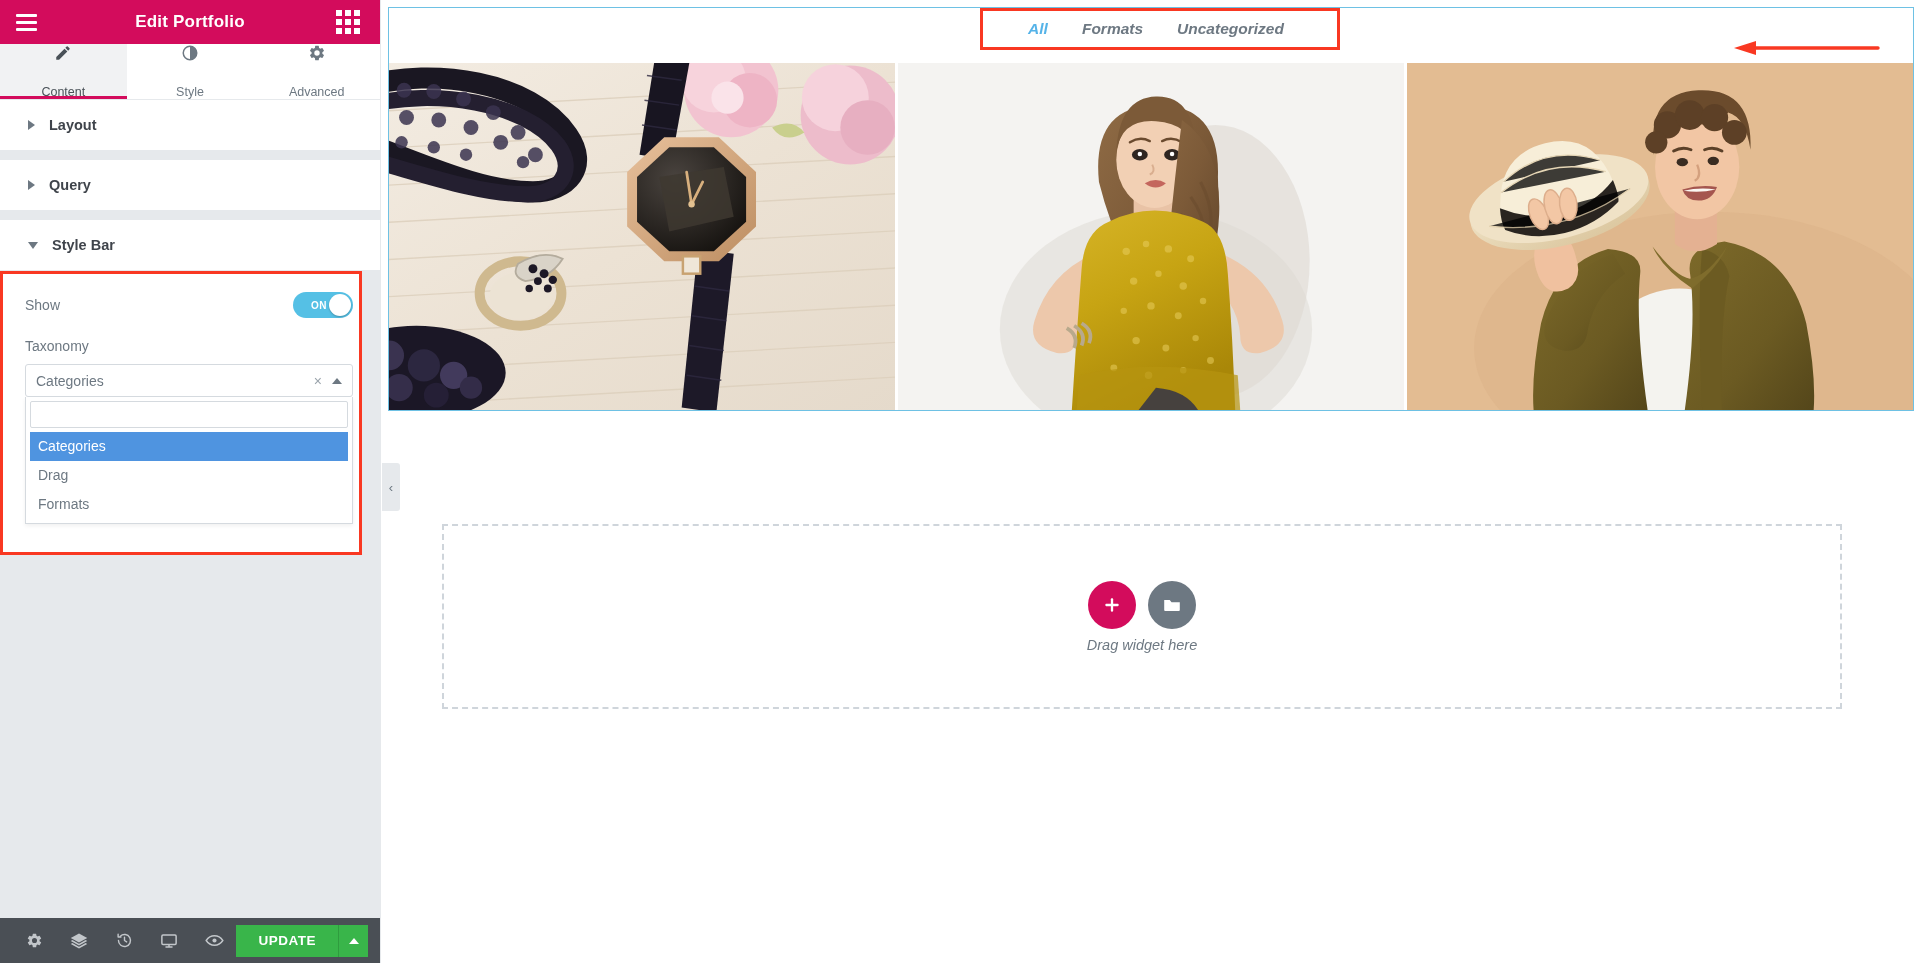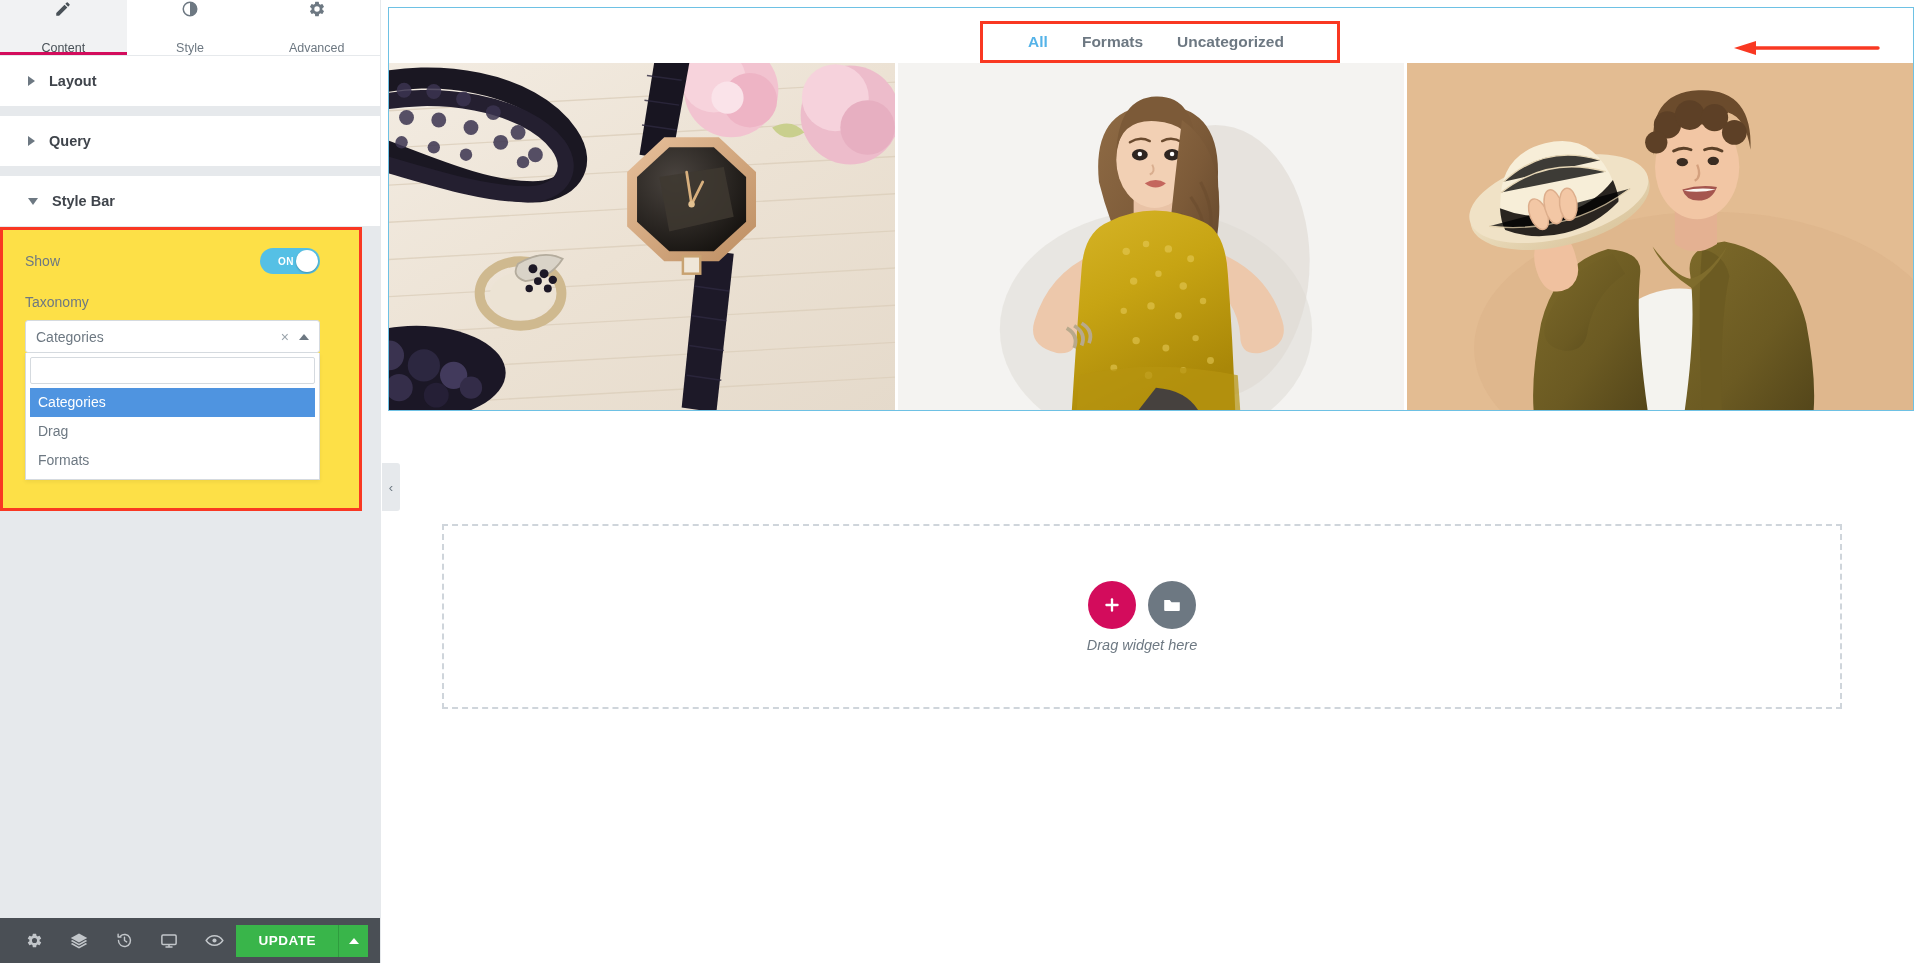--- a/index.html
+++ b/index.html
@@ -67,22 +67,22 @@
     width: 0; height: 0; border-style: solid;
     border-width: 5px 0 5px 7px; border-color: transparent transparent transparent #6d7882;
   }
   .sec-head.open .caret {
     border-width: 7px 5px 0 5px; border-color: #6d7882 transparent transparent transparent;
   }
   .sec-gap { height: 9px; background:#e6e9ec; }
 
   
   #filterbar-content {
-    position: relative; background: #fde047; border: 3px solid #f93822;
-    margin: 0 3px 0 0; padding: 18px 39px 28px 22px;
+    position: relative; background: #ffffff; border: 3px solid #f93822;
+    margin: 0 3px 0 0; padding: 18px 6px 28px 22px;
     width: 362px;
   }
   .row {
     display: flex; align-items: center; justify-content: space-between;
     margin-bottom: 20px;
   }
   .lbl { font-size: 14px; color: #6d7882; }
   .switch {
     width: 60px; height: 26px; border-radius: 13px; background: #55c0e5;
     position: relative; cursor: pointer; flex: 0 0 auto;
@@ -159,22 +159,23 @@
     color: #6d7882; font-size: 13px; cursor: pointer; z-index: 6;
     border-radius: 0 3px 3px 0;
   }
 
   
   #portfolio-widget {
     position: absolute; left: 6px; top: 7px; right: 1px; height: 404px;
     border: 1px solid #6ec1e4; background: #fff;
   }
   #filter-bar {
-    height: 55px; display: flex; align-items: flex-end; justify-content: center;
+    height: 55px; display: flex; align-items: flex-start; justify-content: center;
     position: relative;
+    font-style: italic;
   }
   #filter-tabs {
     display: flex; align-items: center; gap: 0;
     border: 3px solid #f93822; background: #fff;
     padding: 9px 36px 9px 28px; margin-left: 18px;
   }
   .ftab {
     font-size: 15.5px; font-weight: 700; color: #6d7882; padding: 0 17px; cursor: pointer;
     white-space: nowrap;
   }
@@ -212,20 +213,39 @@
   #dz-folder { background: #6d7882; }
   #dz-text { font-size: 14.5px; color: #6d7882; font-style: italic; }
 </style>
 </head>
 <body>
 
 <div id="app">
 
   <div id="panel">
 
+    <div id="panel-header">
+      <div id="hamburger">
+        <i></i>
+          <i></i>
+          <i></i>
+      </div>
+      <div id="panel-title">Edit Portfolio</div>
+      <div id="apps-grid">
+        <b></b>
+          <b></b>
+          <b></b>
+          <b></b>
+          <b></b>
+          <b></b>
+          <b></b>
+          <b></b>
+          <b></b>
+      </div>
+    </div>
 
     <div id="panel-tabs">
       <div class="ptab active">
         <span>
           <svg width="18" height="18" viewBox="0 0 24 24" fill="#495157">
             <path d="M3 17.2V21h3.8L17.8 10 14 6.2 3 17.2zM20.7 7.04c.4-.4.4-1.02 0-1.41l-2.34-2.34a.996.996 0 0 0-1.41 0l-1.83 1.83 3.75 3.75 1.83-1.83z"></path>
           </svg>
         </span>
         <span>Content</span>
       </div>

